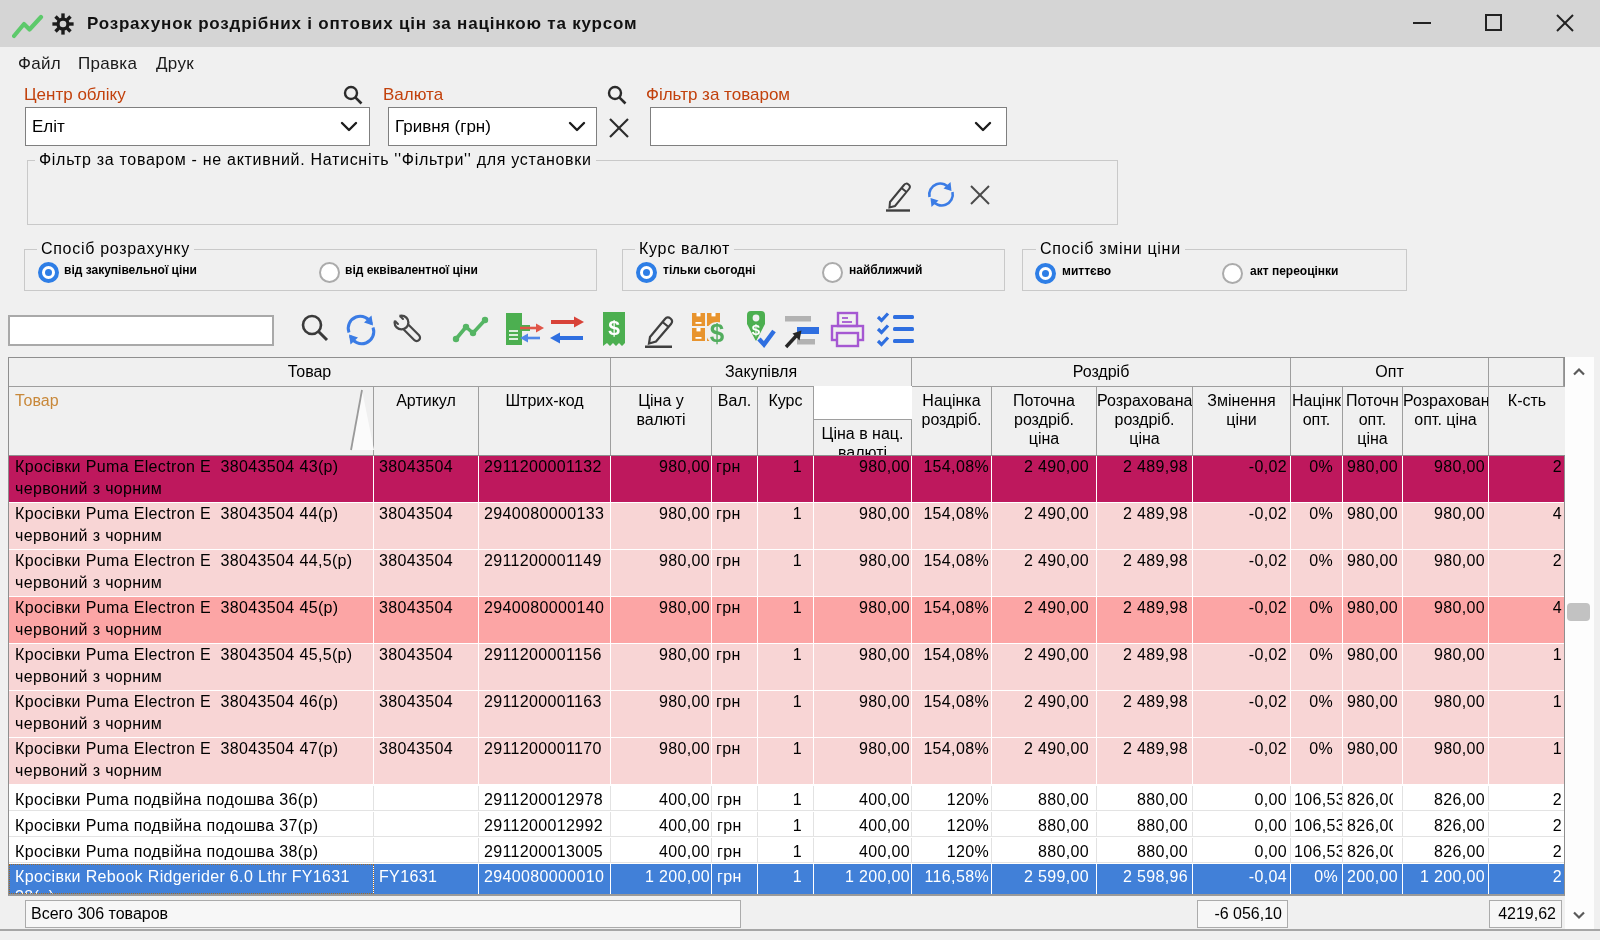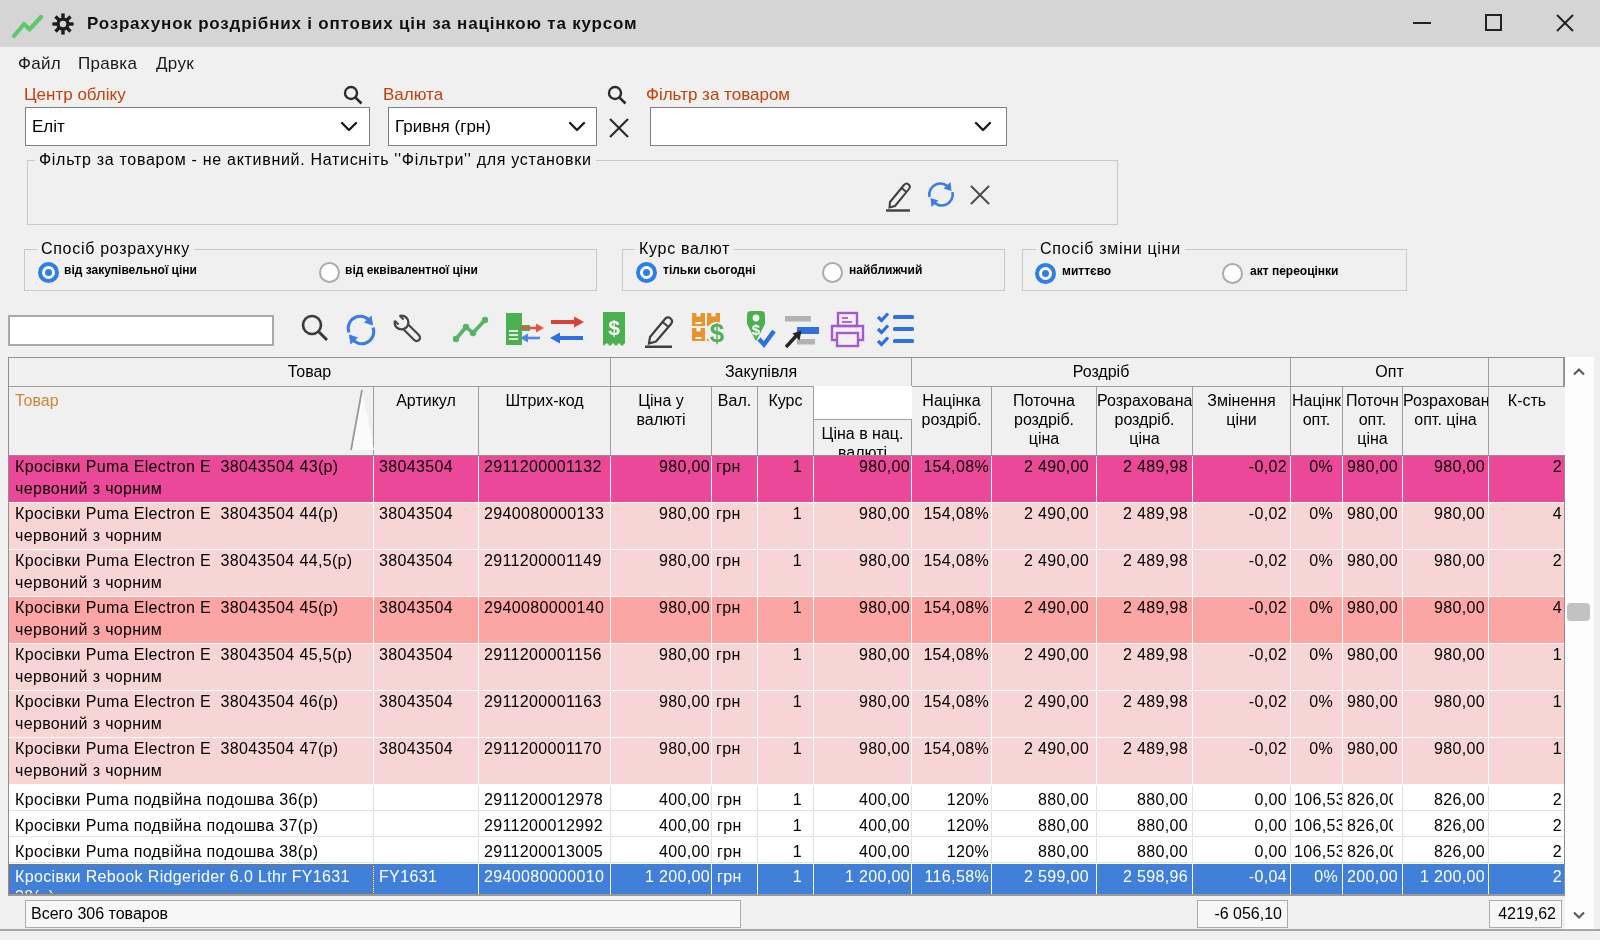--- a/index.html
+++ b/index.html
@@ -287,21 +287,21 @@
 <div class="hcell" style="left:1184px;top:28px;width:98px;height:69px;padding-top:4px;line-height:19px;border-top:1px solid #9e9e9e;">Змінення<br>ціни</div>
 <div class="hcell" style="left:1282px;top:28px;width:52px;height:69px;padding-top:4px;line-height:19px;border-top:1px solid #9e9e9e;">Націнк<br>опт.</div>
 <div class="hcell" style="left:1334px;top:28px;width:60px;height:69px;padding-top:4px;line-height:19px;border-top:1px solid #9e9e9e;">Поточн<br>опт.<br>ціна</div>
 <div class="hcell" style="left:1394px;top:28px;width:86px;height:69px;padding-top:4px;line-height:19px;border-top:1px solid #9e9e9e;">Розрахован<br>опт. ціна</div>
 <div class="hcell" style="left:1480px;top:28px;width:77px;height:69px;padding-top:4px;line-height:19px;border-top:1px solid #9e9e9e;">К-сть</div>
 <svg class="abs" style="left:336px;top:31px" width="40" height="64" viewBox="0 0 40 64">
         <polygon points="17,1 29,61 7,61" fill="#fbfbfb"></polygon>
         <line x1="17" y1="1" x2="6" y2="61" stroke="#9a9a9a" stroke-width="1.8"></line>
       </svg>
 <div class="abs" style="left:0;top:97px;width:1555px;height:1px;background:#8f8f8f"></div>
-<div class="grow " style="top:98px;height:46px;background:#ec4899">
+<div class="grow " style="top:98px;height:46px;background:#be185d">
         <div class="cell " style="left:0px;width:365px;padding-left:6px;border-right:1.5px solid #fff">
           <span class="l1">Кросівки Puma Electron E&nbsp; 38043504 43(р)<br>червоний з чорним</span>
         </div>
         <div class="cell " style="left:365px;width:105px;padding-left:5px;border-right:1.5px solid #fff">
           <span class="l1">38043504</span>
         </div>
         <div class="cell " style="left:470px;width:132px;padding-left:5px;border-right:1.5px solid #fff">
           <span class="l1">2911200001132</span>
         </div>
         <div class="cell num" style="left:602px;width:101px;padding-right:1px;border-right:1.5px solid #fff">

